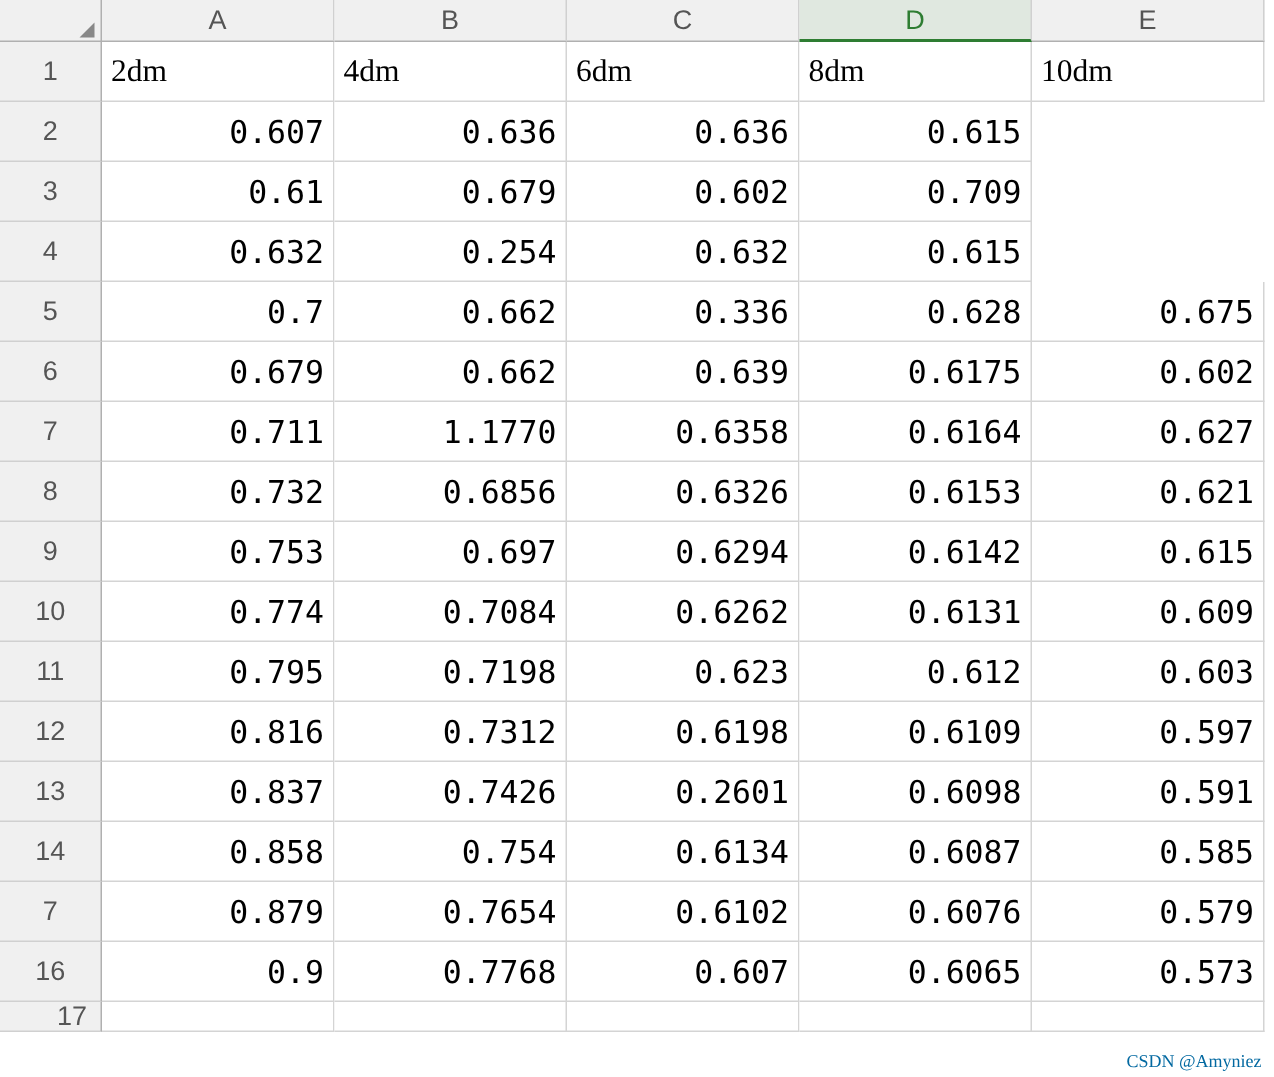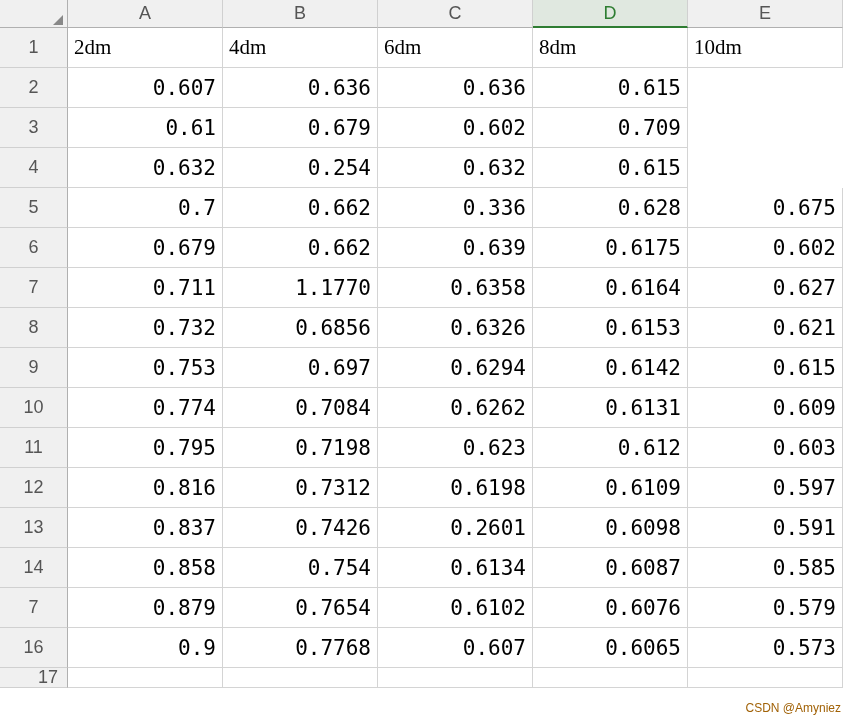--- a/index.html
+++ b/index.html
@@ -88,23 +88,23 @@
     .text-cell {
       width: 155px;
       justify-content: flex-start;
       font-family: Liberation Serif, serif;
       font-size: 21px;
     }
     .watermark {
       position: absolute;
       bottom: 3px;
       right: 8px;
-      font-family: Liberation Sans, sans-serif;
+      font-family: Liberation Serif, serif;
       font-size: 12px;
-      color: #a16207;
+      color: #0369a1;
     }
   </style>
 </head>
 <body>
 
 <div class="spreadsheet">
   <div class="row header-row">
     <div class="cell corner-cell">
       <div class="corner-triangle"></div>
     </div>

